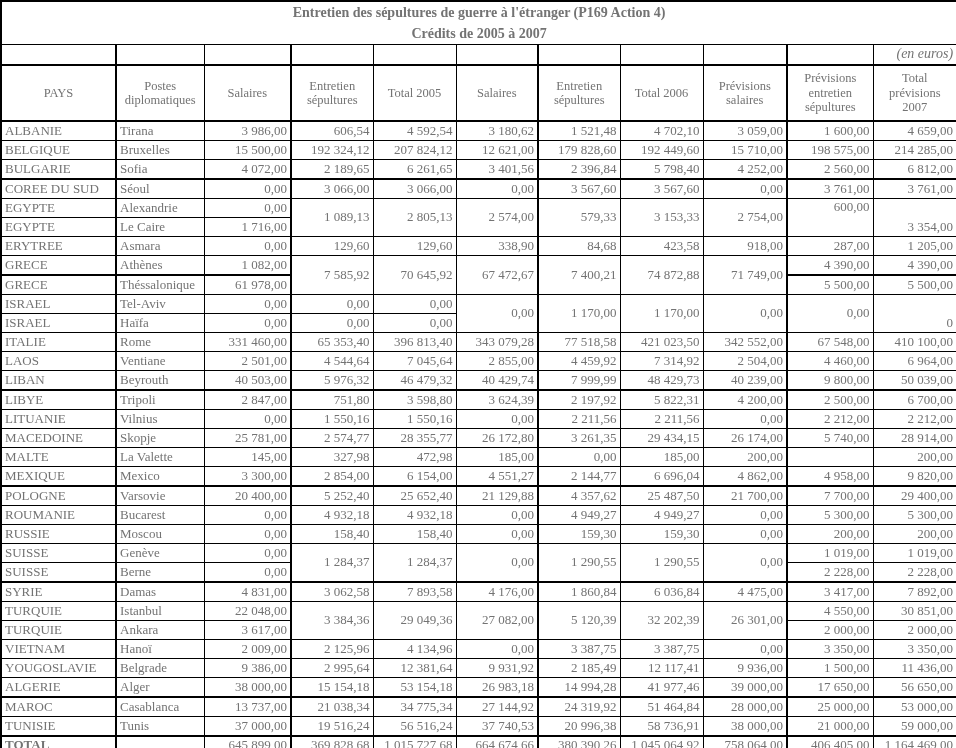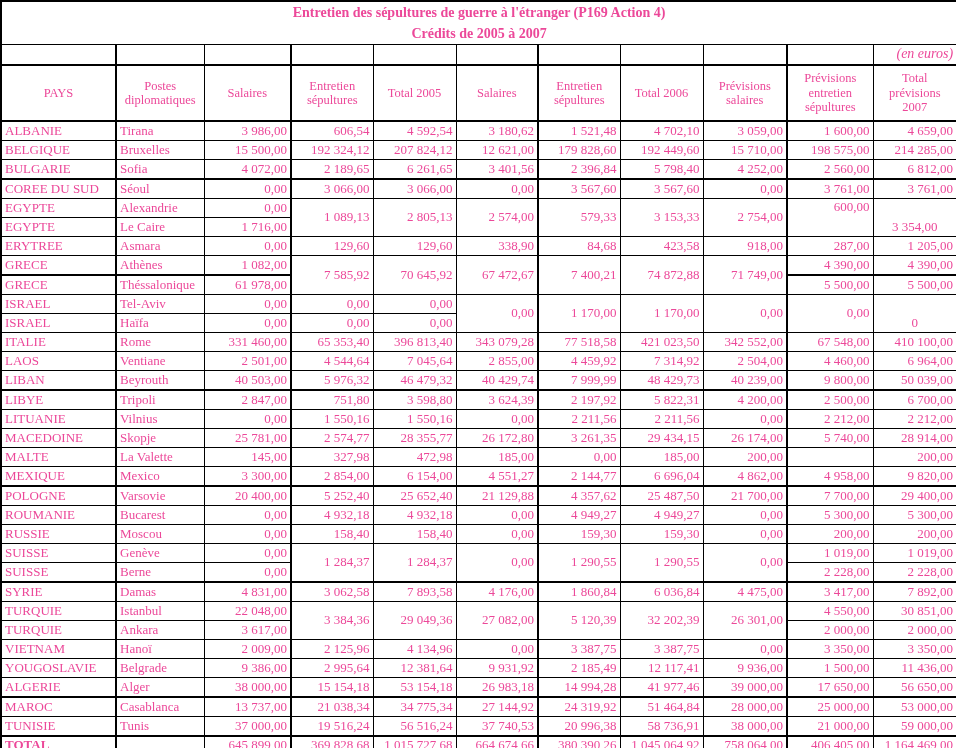--- a/index.html
+++ b/index.html
@@ -1,19 +1,19 @@
 <!DOCTYPE html>
 <html><head>
 <meta charset="utf-8">
 <style>
   html,body { margin:0; padding:0; background:#fff; }
   .page {
     width:956px; height:748px; box-sizing:border-box;
     font-family:"Liberation Serif","DejaVu Serif",serif;
-    color:#ec4899; background:#fff;
+    color:#737373; background:#fff;
   }
   table.credits {
     border-collapse:collapse; table-layout:fixed;
     width:956px; border:2px solid #000;
   }
   td, th {
     border:1px solid #000;
     font-size:13px; line-height:1.15;
     padding:0 3px; overflow:hidden;
     vertical-align:middle;
@@ -35,21 +35,21 @@
     padding:0 2px;
   }
   
   tbody td {
     height:18px; text-align:right; white-space:nowrap;
   }
   .al { text-align:left; }
   .cr { border-right-width:2px; }
   .gb { border-bottom-width:2px; }
   .vt { vertical-align:top; padding-top:1px; }
-  .vb { vertical-align:bottom; padding-bottom:1px;text-align:center; }
+  .vb { vertical-align:bottom; padding-bottom:1px; }
   .bold { font-weight:bold; }
   tr.total td { border-top-width:2px; height:17px; }
 </style>
 </head>
 <body>
 
 <div class="page">
   <table class="credits">
     <colgroup>
       <col style="width:115px">

